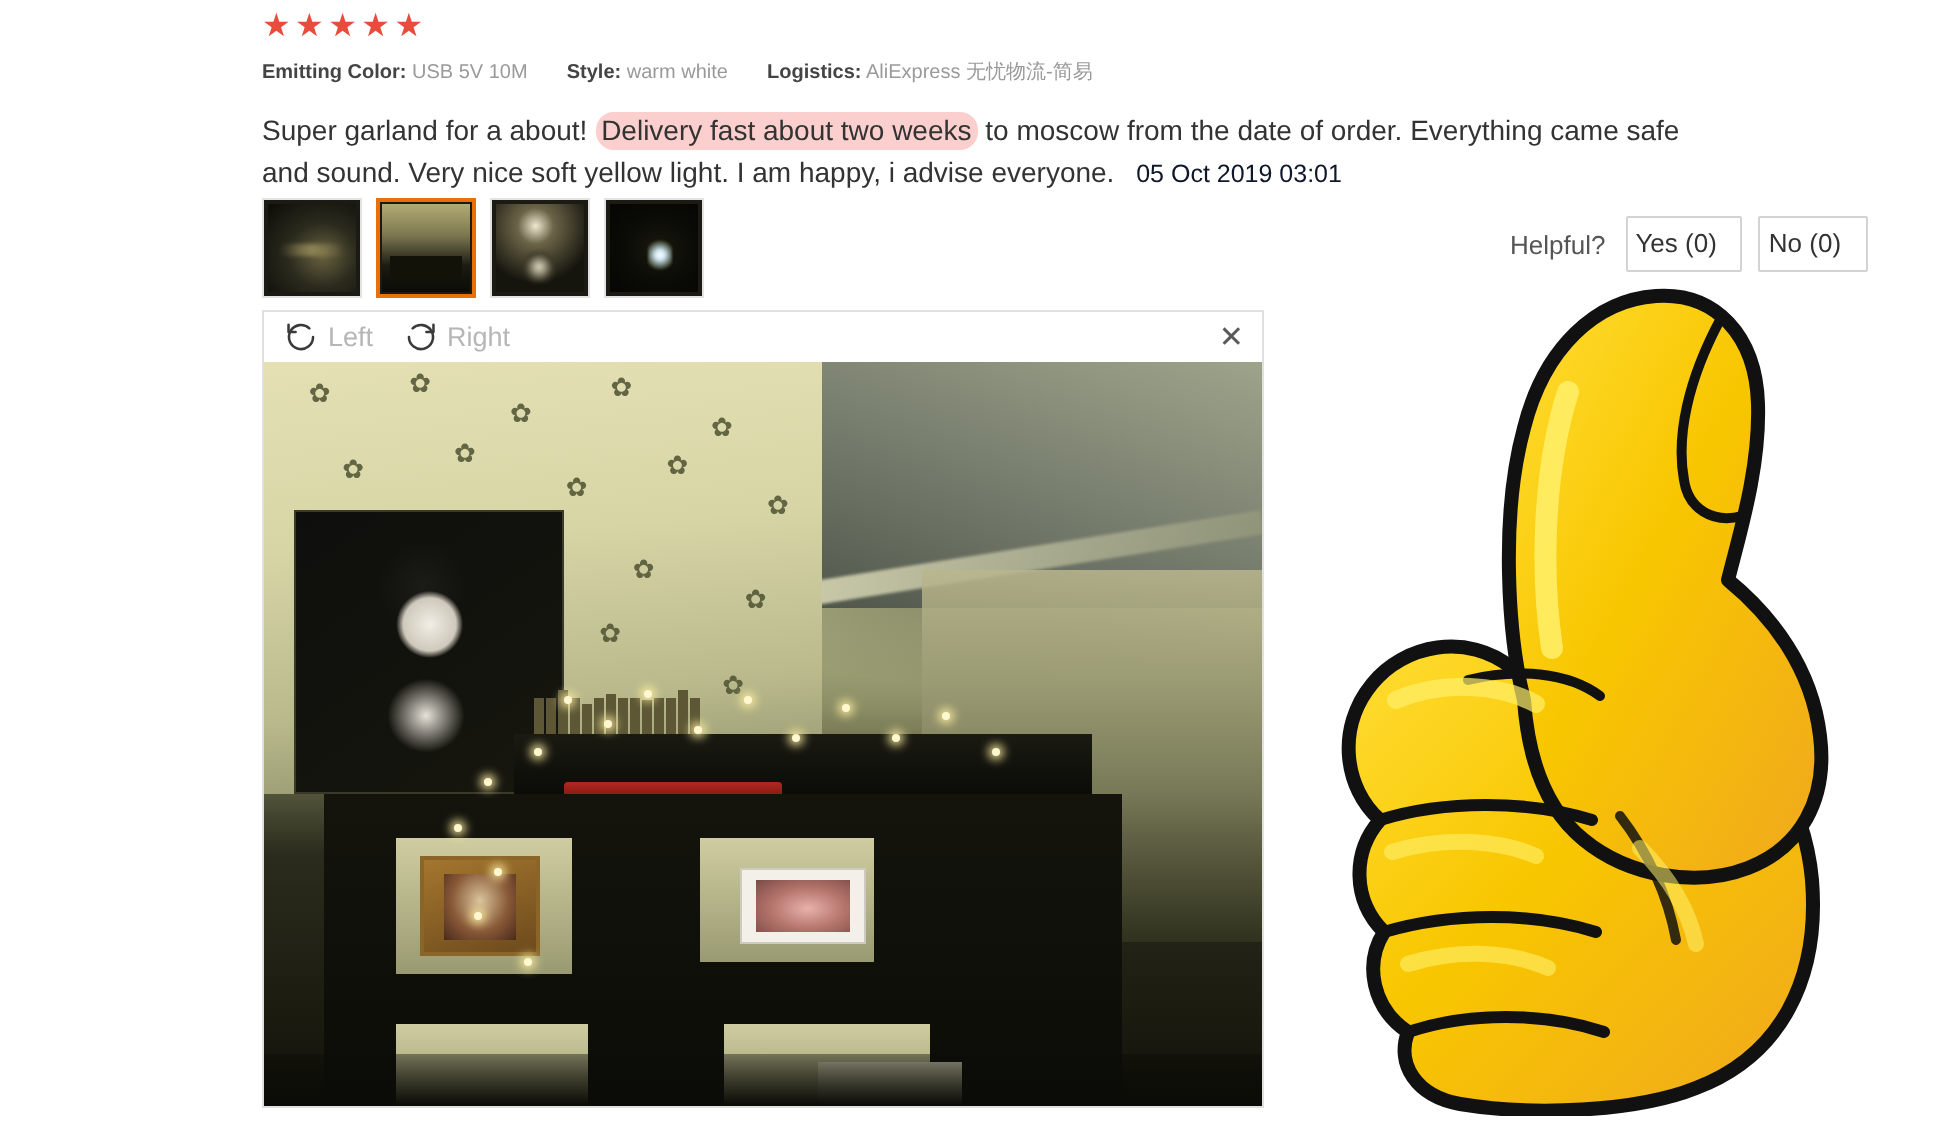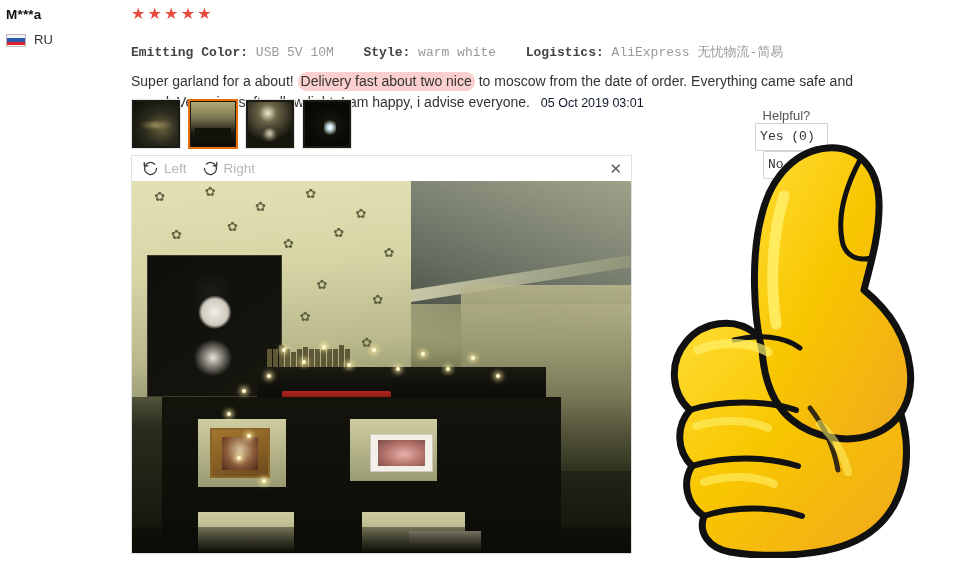--- a/index.html
+++ b/index.html
@@ -27,21 +27,21 @@
   .flag .b2 { position:absolute; left:0; top:33.4%; width:100%; height:33.3%; background:#2b58a8; }
   .flag .b3 { position:absolute; left:0; top:66.7%; width:100%; height:33.3%; background:#d8232a; }
   .country-code { font-size: 13px; color: #333; margin-left: 8px; line-height: 14px; }
 
   
   .review { position: absolute; left: 131px; top: 0; width: 620px; }
 
   .stars { margin-top: 6px; line-height: 16px; height: 18px; }
   .star { color: #e84c3d; font-size: 16px; letter-spacing: 2.2px; }
 
-  .attrs { margin-top: 20px; font-size: 13px; color: #999; line-height: 18px; white-space: nowrap; font-family: Liberation Mono, monospace; }
+  .attrs { margin-top: 4px; font-size: 10px; color: #999; line-height: 18px; white-space: nowrap; }
   .attrs .k { color: #444; font-weight: bold; }
   .attrs .v { color: #9a9a9a; }
   .attrs .sep { display: inline-block; width: 14px; }
 
   .body-text {
     margin-top: 9px; font-size: 14px; color: #333; line-height: 21px;
     width: 725px;
   }
   .hl {
     background: #fbcfcd; border-radius: 9px; padding: 1px 3px 2px 3px; color:#333;
@@ -193,71 +193,60 @@
 
   
   .annotation {
     position: absolute; left: 414px; top: 95px;
     font-size: 33px; font-weight: bold; color: #ee1111;
     letter-spacing: .3px; line-height: 38px; white-space: nowrap;
   }
 
   
   .helpful {
-    position: absolute; left: 755px; top: 108px; display: flex; align-items: center; flex-direction: column;
+    position: absolute; left: 755px; top: 108px; display: flex; align-items: center;
   }
   .helpful-label { font-size: 13px; color: #555; margin-right: 10px; }
   .vote-btn {
     border: 1px solid #d3d3d3; background: #fff; color: #333;
     font-size: 13px; padding: 5px 12px 6px 4px; cursor: pointer;
-    font-family: Liberation Mono, monospace; border-radius: 1px;
+    font-family: Liberation Sans, sans-serif; border-radius: 1px;
   }
   .vote-btn + .vote-btn { margin-left: 8px; }
 
   
   .thumbsup { position: absolute; left: 638px; top: 138px; width: 328px; height: 420px; }
   .thumbsup svg { display: block; width: 100%; height: 100%; }
 </style>
 </head>
 <body>
 
 <div class="page">
 
-  <div class="reviewer">
-    <div class="reviewer-name">M***a</div>
-    <div class="country-row">
-      <span class="flag">
-        <span class="b1"></span>
-          <span class="b2"></span>
-          <span class="b3"></span>
-      </span>
-      <span class="country-code">RU</span>
-    </div>
-  </div>
 
   <div class="review">
 
     <div class="stars">
       <span class="star">★</span><span class="star">★</span><span class="star">★</span><span class="star">★</span><span class="star">★</span>
     </div>
 
     <div class="attrs">
       <span class="k">Emitting Color:</span>
       <span class="v">USB 5V 10M</span>
       <span class="sep"></span>
       <span class="k">Style:</span>
       <span class="v">warm white</span>
       <span class="sep"></span>
       <span class="k">Logistics:</span>
       <span class="v">AliExpress 无忧物流-简易</span>
     </div>
 
     <div class="body-text">
       <span>Super garland for a about!</span>
-      <span class="hl">Delivery fast about two nice</span>
+      <span class="hl">Delivery fast about two weeks</span>
       <span>to moscow from the date of order. Everything came safe and sound. Very nice soft yellow light. I am happy, i advise everyone.</span>
       <span class="date">05 Oct 2019 03:01</span>
     </div>
   </div>
 
   <div class="thumbs">
     <div class="thumb">
       <div class="inner t1"></div>
     </div>
     <div class="thumb selected">

